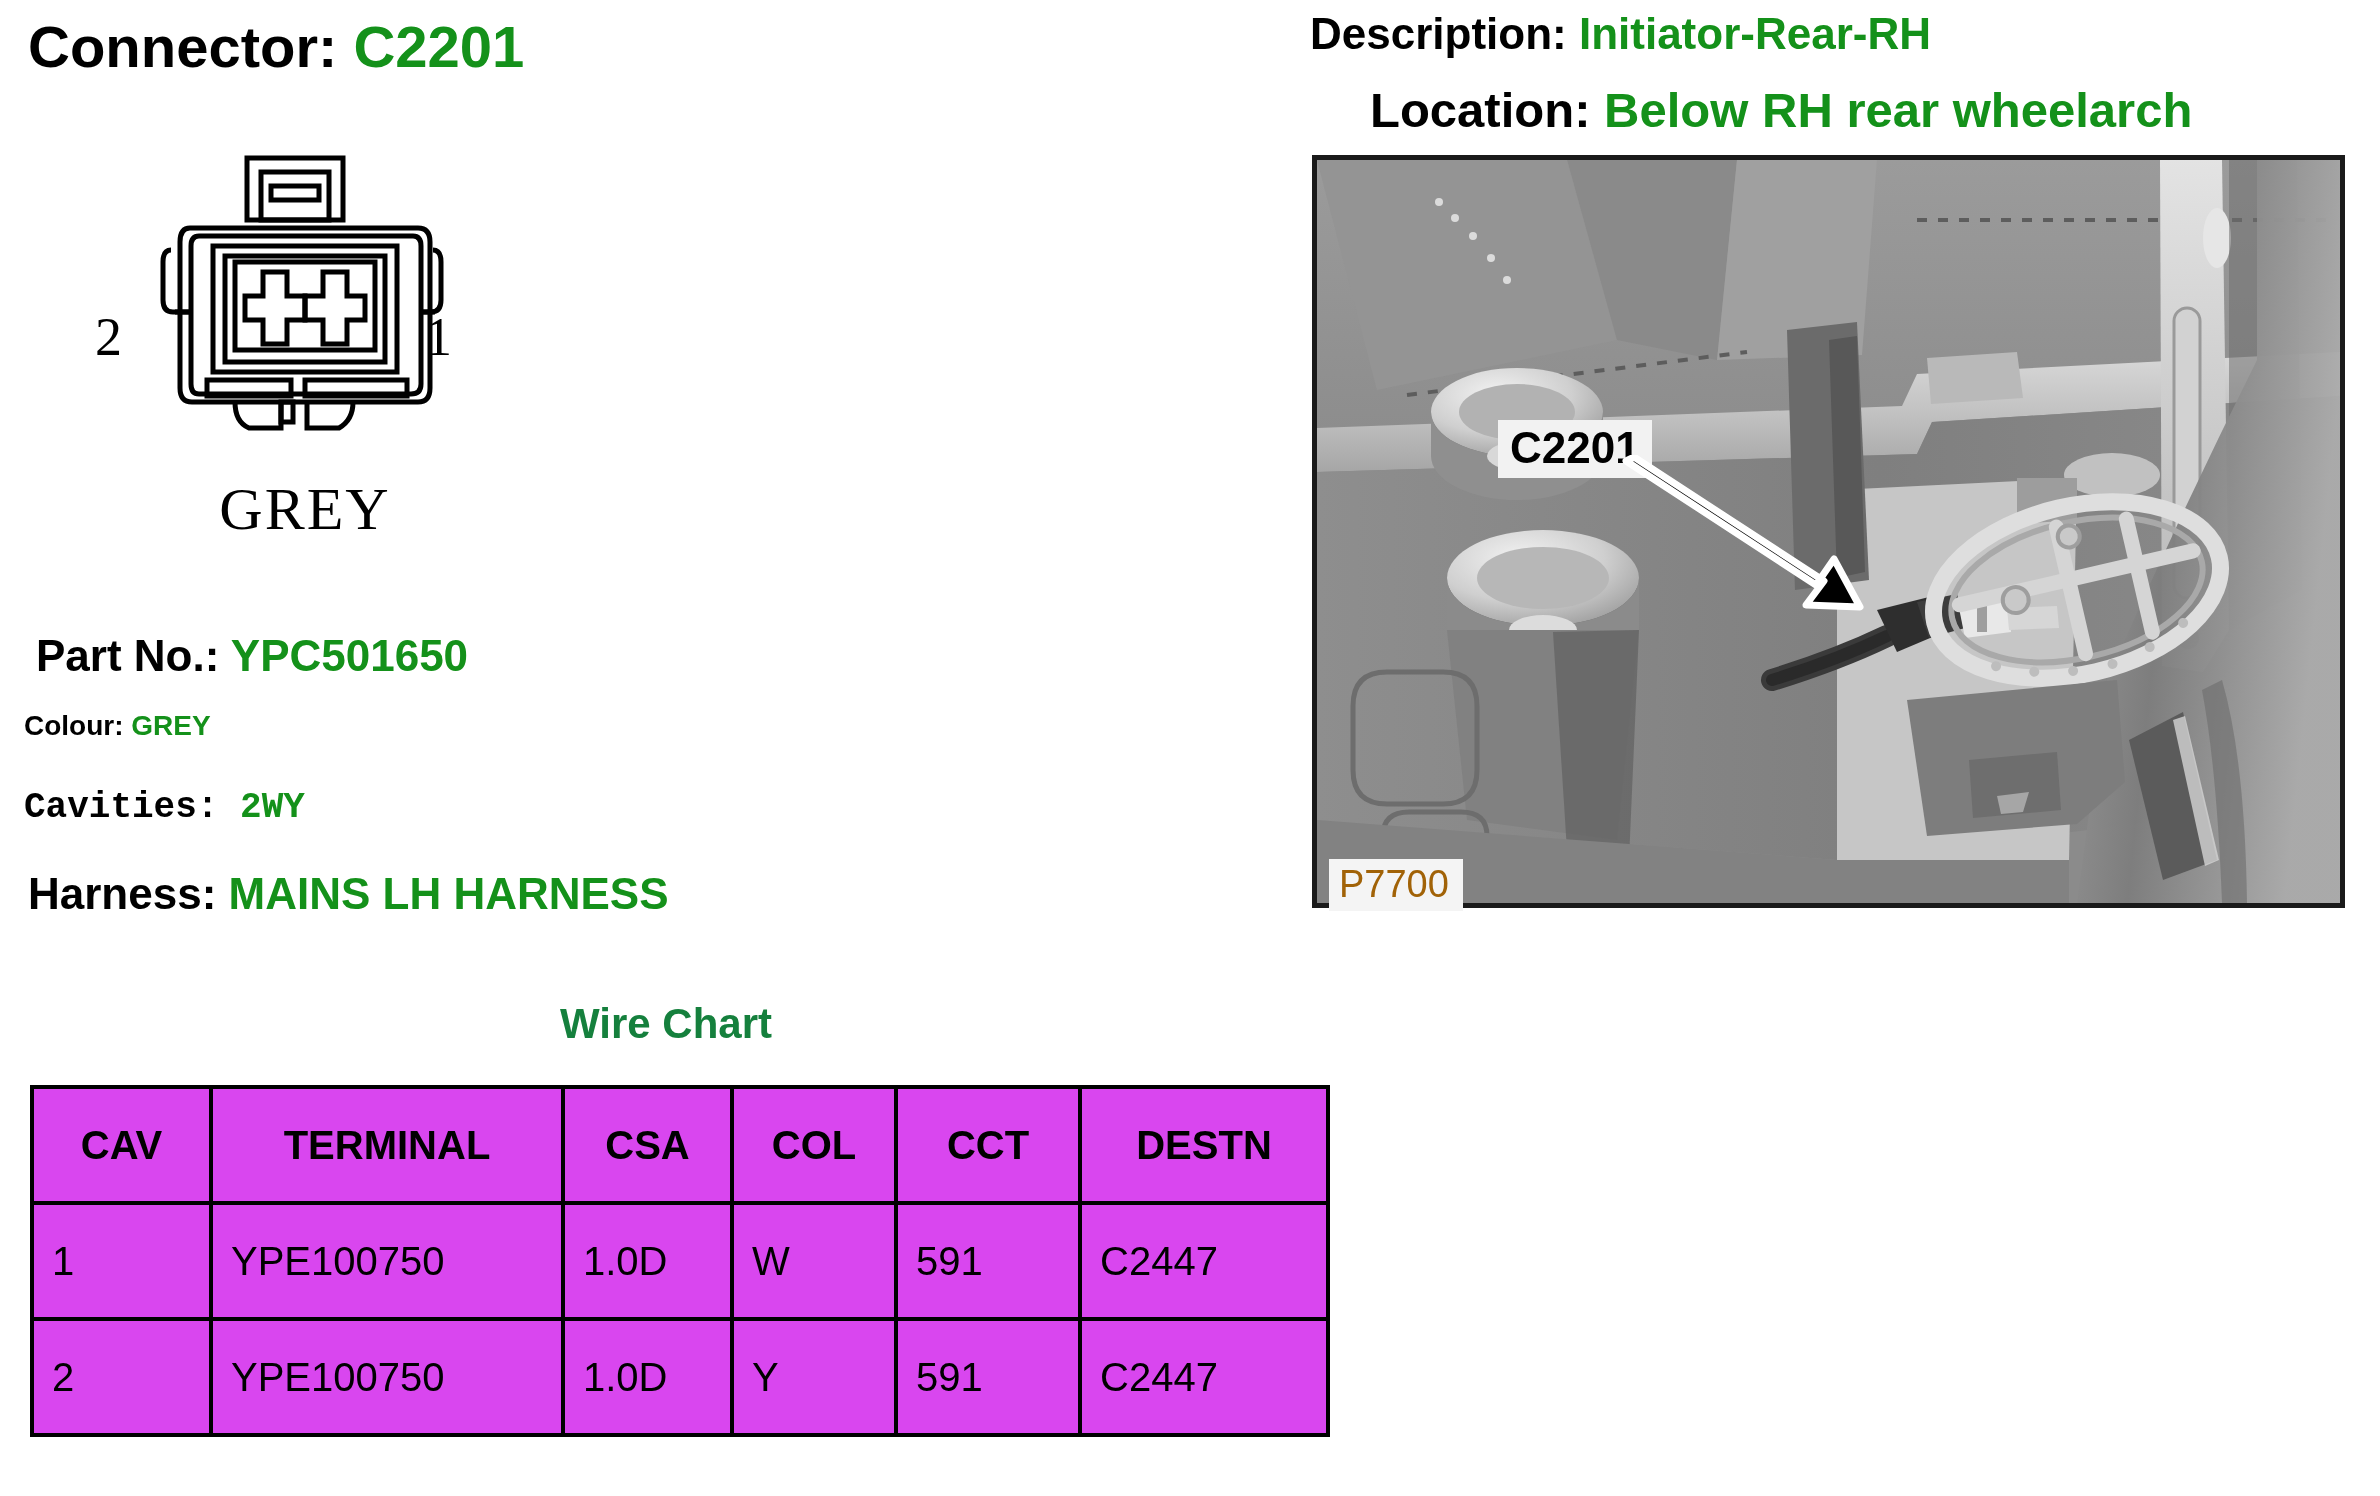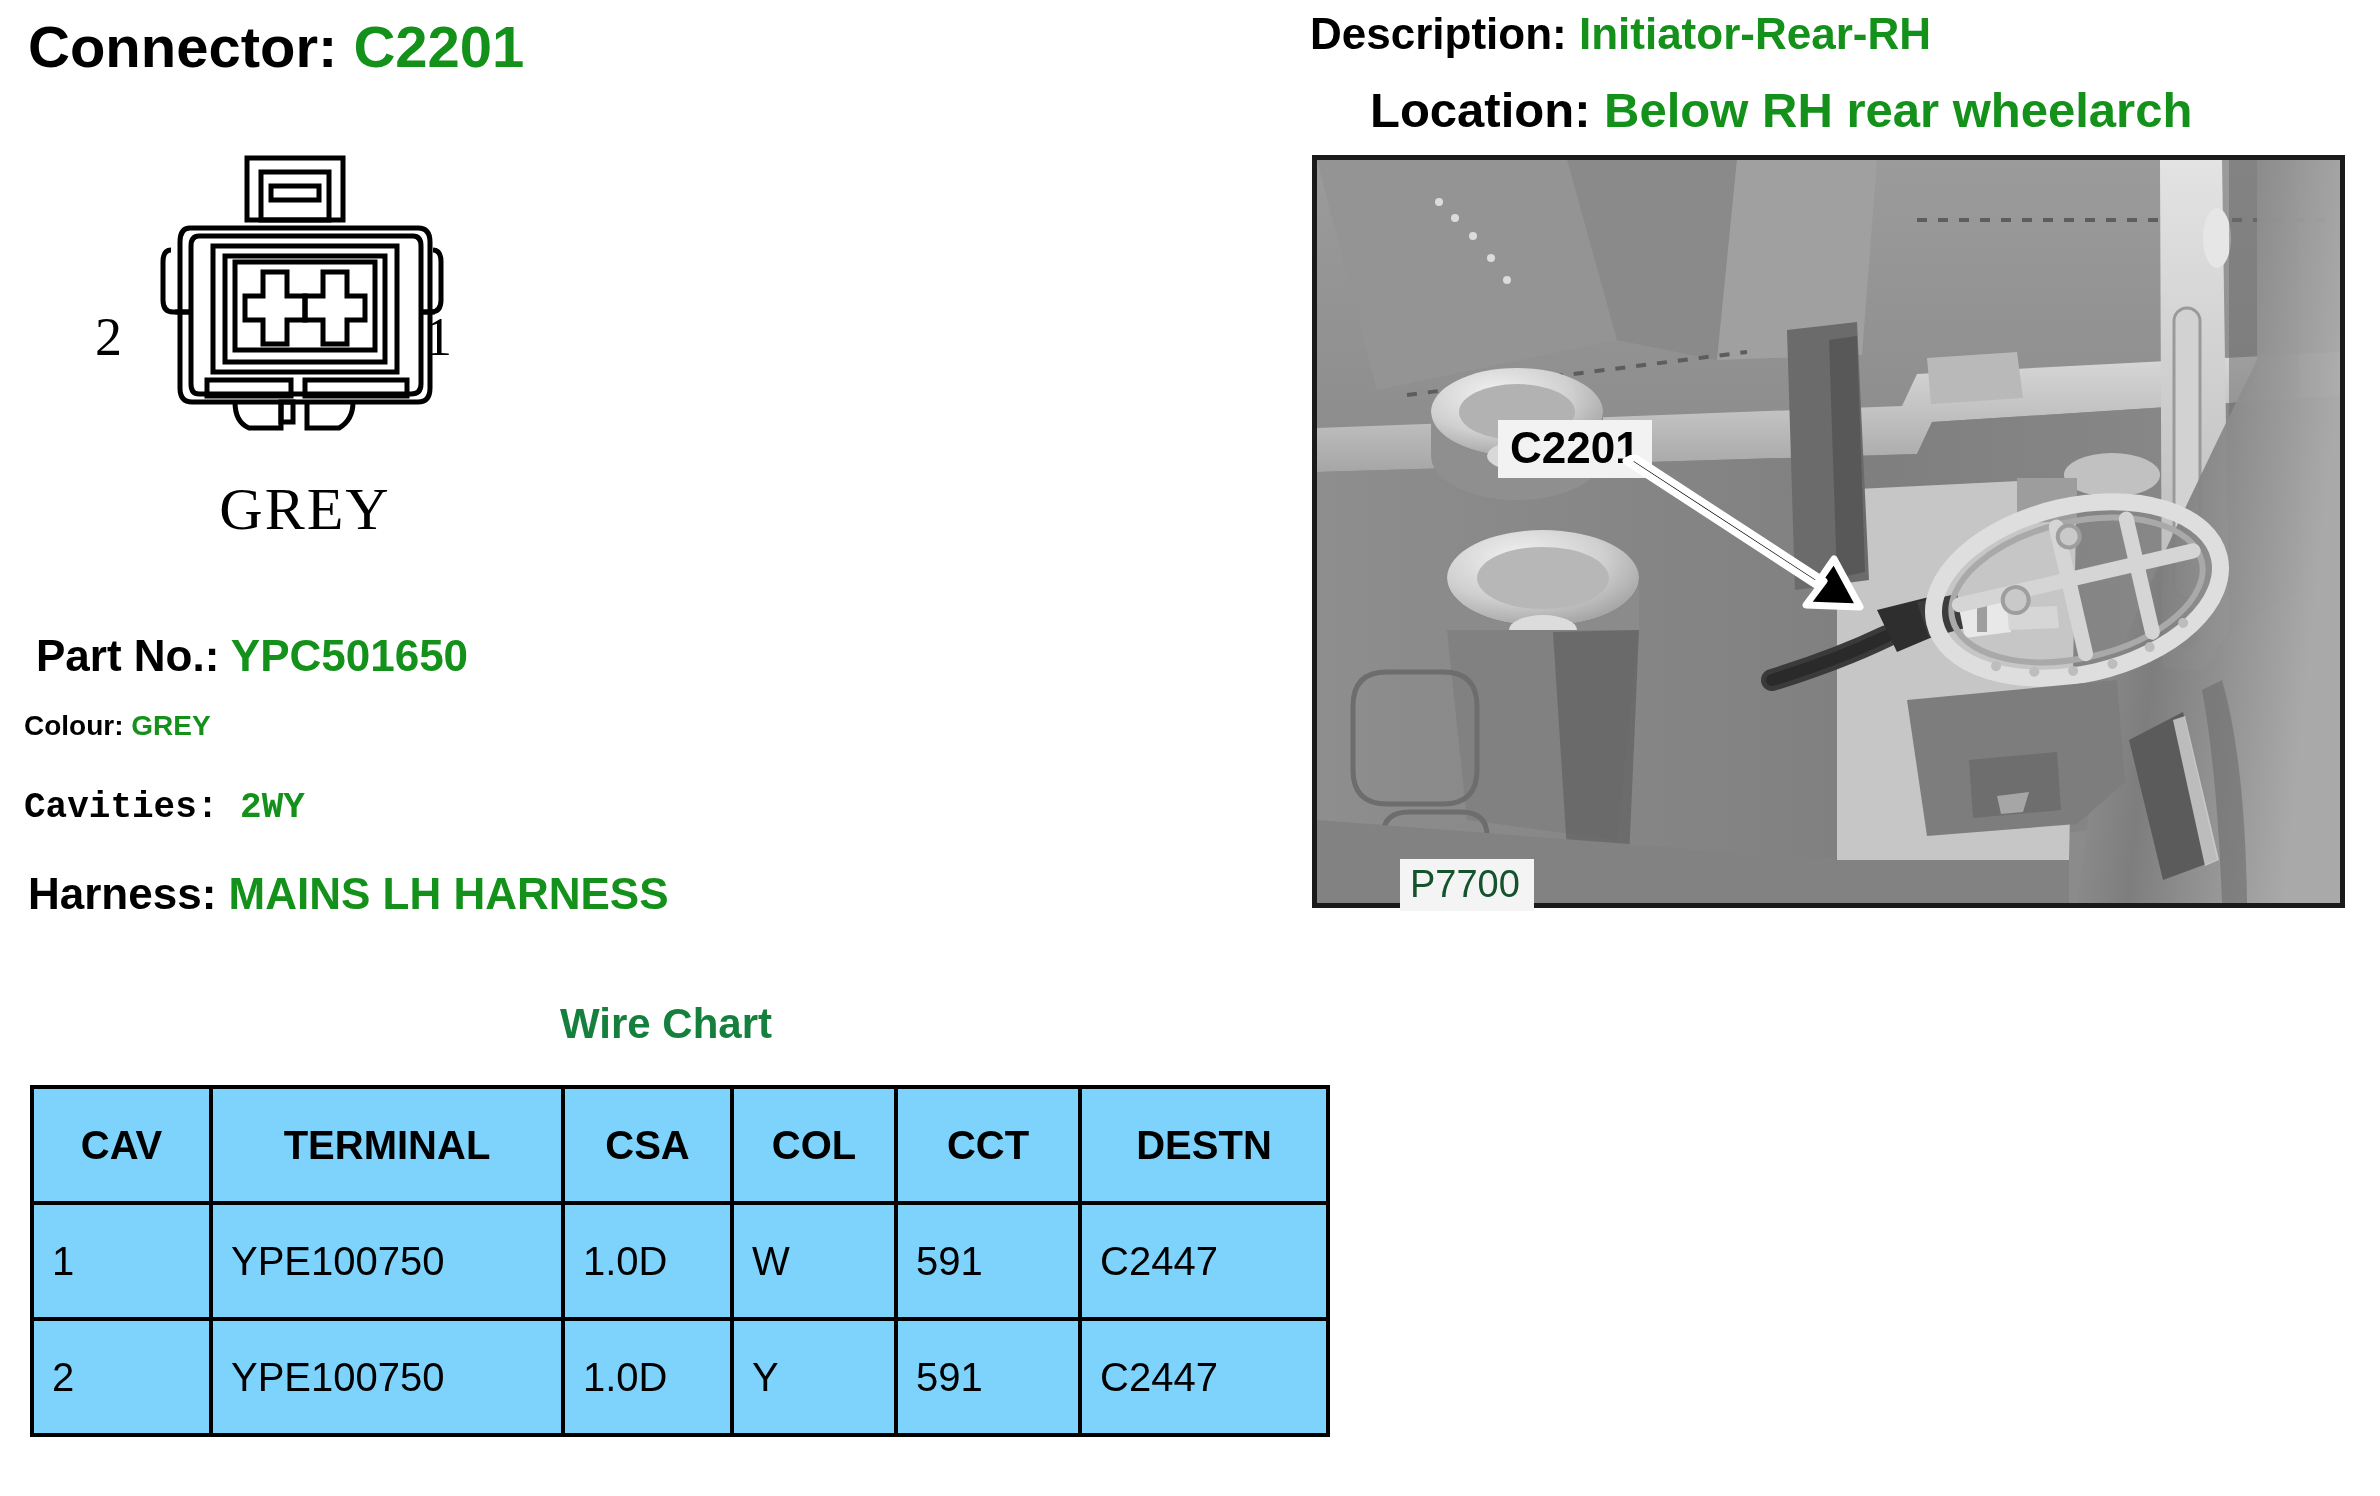--- a/index.html
+++ b/index.html
@@ -80,21 +80,21 @@
     font-weight: bold;
     color: #15803d;
   }
   #wire-chart-table {
     position: absolute;
     left: 30px;
     top: 1085px;
     width: 1272px;
     border-collapse: collapse;
     table-layout: fixed;
-    background: #7dd3fc;
+    background: #d946ef;
   }
   #wire-chart-table td, #wire-chart-table th {
     border: 4px solid #000;
     font-size: 40px;
     font-weight: normal;
     color: #000;
     height: 112px;
     padding: 0 0 0 18px;
     text-align: left;
     vertical-align: middle;
@@ -133,24 +133,24 @@
     background: #f2f2f2;
     color: #000;
     font-size: 44px;
     font-weight: bold;
     line-height: 1;
     padding: 6px 12px 8px 12px;
     white-space: nowrap;
   }
   #photo-figure-id {
     position: absolute;
-    left: 1400px;
+    left: 1329px;
     top: 859px;
     background: #f4f4f4;
-    color: #14532d;
+    color: #a16207;
     font-size: 38px;
     line-height: 1;
     padding: 6px 14px 8px 10px;
     white-space: nowrap;
   }
 </style>
 </head>
 <body>
 
 <div class="kv" id="connector-row">

